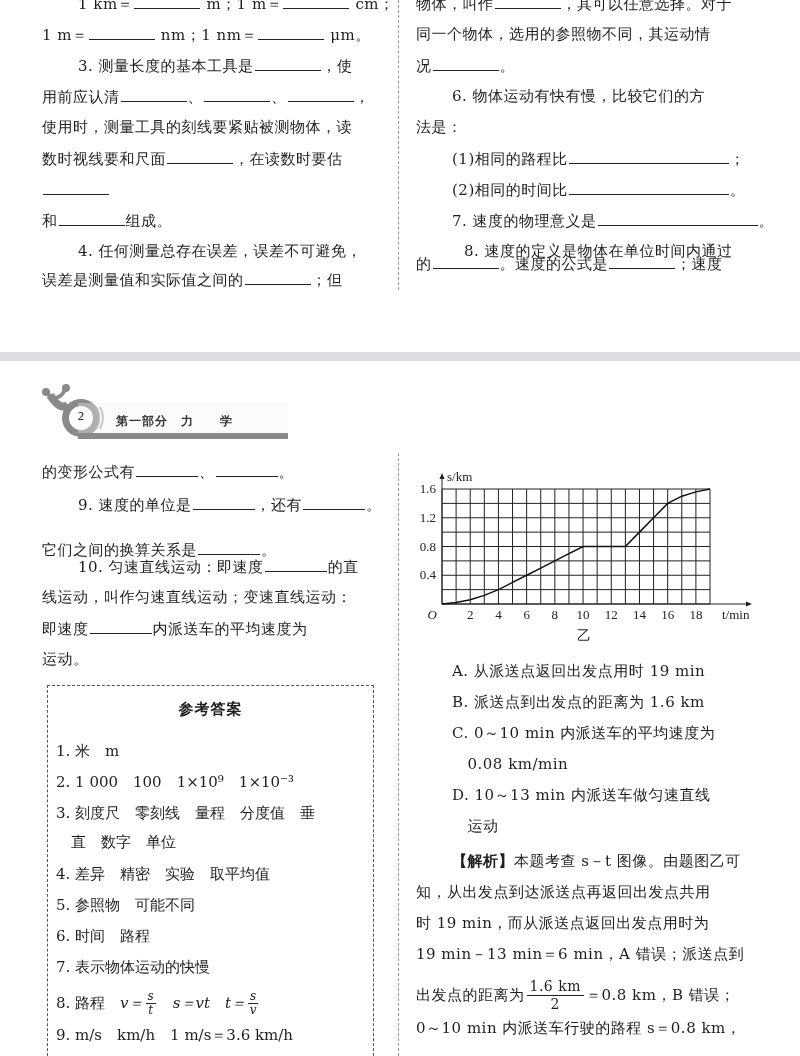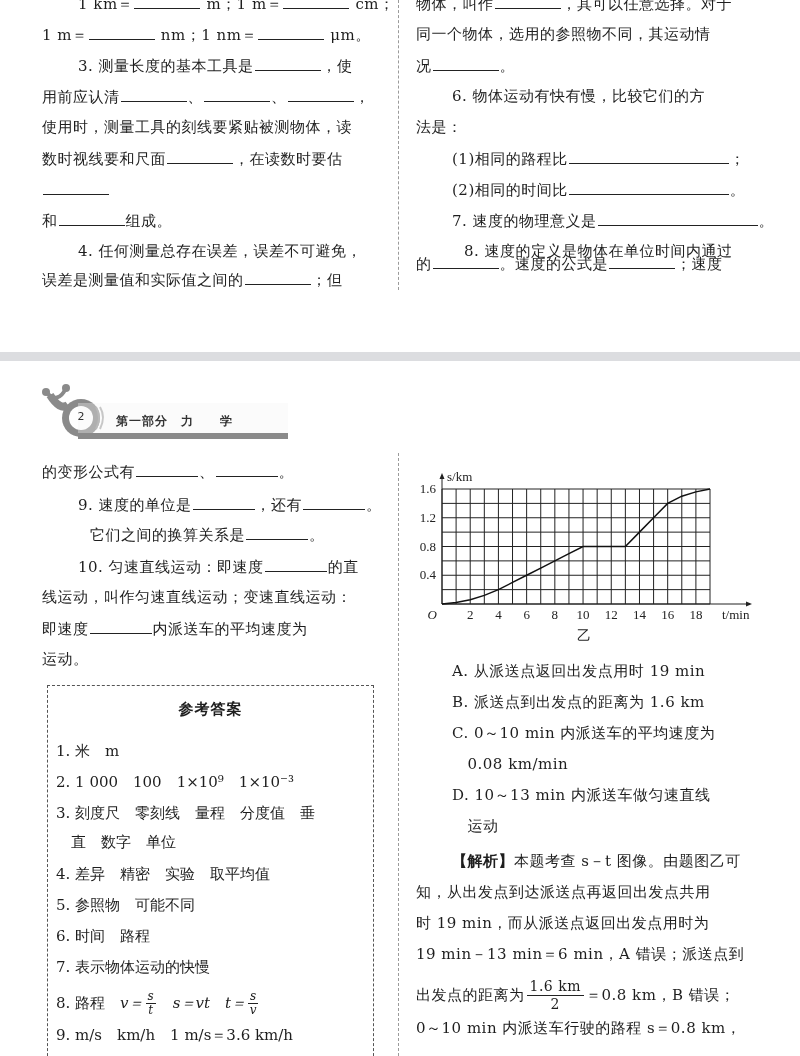--- a/index.html
+++ b/index.html
@@ -90,21 +90,21 @@
       <rect x="40" y="50" width="210" height="6" fill="#8a8a8a"></rect>
       <rect x="40" y="20" width="210" height="30" fill="#f3f3f3" opacity="0.35"></rect>
     </svg>
     <div class="banner-num">2</div>
     <div class="banner-text">第一部分　力　　学</div>
   </div>
 
   <div class="col" id="bottom-left">
       <div class="line" style="left: 42px; top: 99px;"><span>的变形公式有</span><span class="blank" style="width: 62px;"></span><span>、</span><span class="blank" style="width: 62px;"></span><span>。</span></div>
       <div class="line" style="left: 78px; top: 132px;"><span>9. 速度的单位是</span><span class="blank" style="width: 62px;"></span><span>，还有</span><span class="blank" style="width: 62px;"></span><span>。</span></div>
-      <div class="line" style="left: 42px; top: 162px; margin-left: 48px;"><span>它们之间的换算关系是</span><span class="blank" style="width: 62px;"></span><span>。</span></div>
+      <div class="line" style="left: 42px; top: 177px;"><span>它们之间的换算关系是</span><span class="blank" style="width: 62px;"></span><span>。</span></div>
       <div class="line" style="left: 78px; top: 194px;"><span>10. 匀速直线运动：即速度</span><span class="blank" style="width: 62px;"></span><span>的直</span></div>
       <div class="line" style="left: 42px; top: 225px;"><span>线运动，叫作匀速直线运动；变速直线运动：</span></div>
       <div class="line" style="left: 42px; top: 256px;"><span>即速度</span><span class="blank" style="width: 62px;"></span><span>内派送车的平均速度为</span></div>
       <div class="line" style="left: 42px; top: 287px;"><span>运动。</span></div>
     </div>
 
   <div class="answer-box">
     <div class="answer-title">参考答案</div>
     <div id="answers">
         <div class="ans" style="top: 54px;"><span>1. 米　m</span></div>

